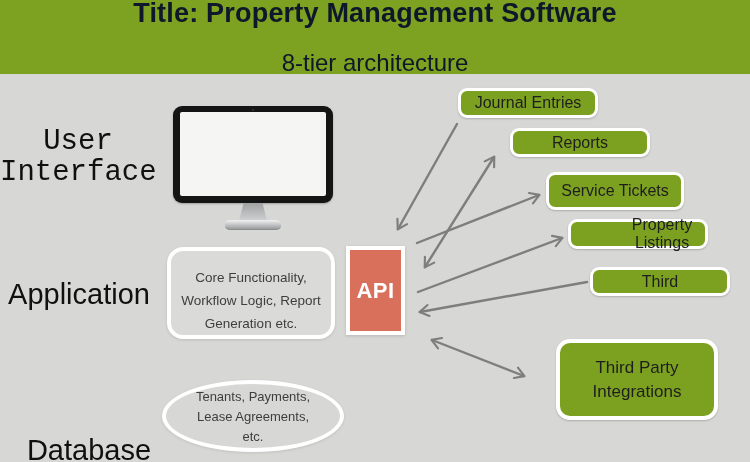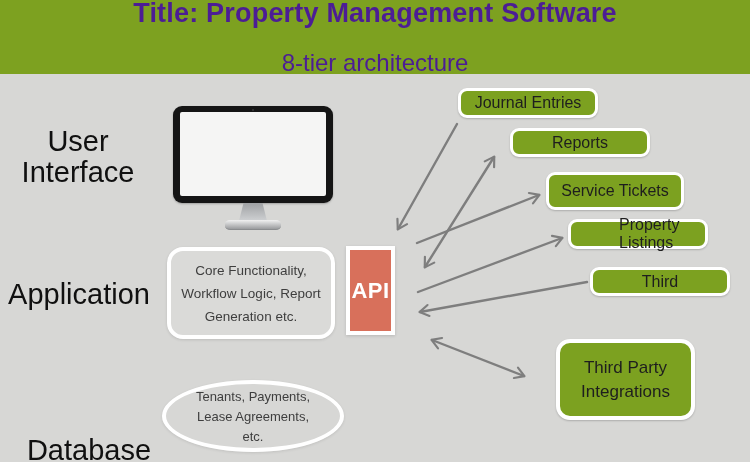--- a/index.html
+++ b/index.html
@@ -3,31 +3,31 @@
 <meta charset="utf-8">
 <style>
   html,body{margin:0;padding:0;}
   #page{
     position:relative;width:750px;height:462px;overflow:hidden;
     background:#d7d7d5;font-family:"Liberation Sans",sans-serif;
   }
   
   #header{
     position:absolute;left:0;top:0;width:750px;height:74px;
-    background:#7da120;color:#4c1d95;text-align:center;
+    background:#7da120;color:#0f172a;text-align:center;
     display:flex;flex-direction:column;justify-content:center;align-items:center;gap:20px;
   }
   #header .title{font-size:27px;font-weight:bold;line-height:31px;letter-spacing:.2px;}
   #header .subtitle{font-size:24px;font-weight:normal;line-height:28px;}
   
   .tier-label{
     position:absolute;color:#101010;font-size:29px;line-height:31px;
     text-align:center;
   }
-  #tier-ui{left:0;top:126;width:156px;left:0px;top:126px;}
+  #tier-ui{left:0;top:126;width:156px;left:0px;top:126px;font-family:Liberation Mono, monospace;}
   #tier-app{left:0px;top:279px;width:158px;}
   #tier-db{left:10px;top:391px;width:158px;margin-top:44px;}
   
   .monitor-bezel{
     position:absolute;left:173px;top:106px;width:160px;height:97px;
     background:#151515;border-radius:9px;box-shadow:0 1px 2px rgba(0,0,0,.25);
   }
   .monitor-panel{
     position:absolute;left:7px;top:6px;right:7px;bottom:7px;
     background:#f5f5f4;border-radius:2px;
@@ -44,46 +44,46 @@
   .monitor-base{
     position:absolute;left:225px;top:220px;width:56px;height:9px;
     background:linear-gradient(#f1f1f1,#9a9c9e);
     border-radius:5px/4px;border-bottom:1px solid #8b8d8f;
   }
   
   #app-box{
     position:absolute;left:167px;top:247px;width:168px;height:92px;
     background:#dadad8;border:4px solid #ffffff;border-radius:16px;
     box-sizing:border-box;box-shadow:0 1px 3px rgba(0,0,0,.12);
-    display:flex;flex-direction:column;justify-content:center;align-items:center;
+    display:flex;flex-direction:column;justify-content:flex-end;align-items:center;
     color:#3e3e3e;font-size:13.5px;line-height:23px;text-align:center;
   }
   
   #api-box{
-    position:absolute;left:346px;top:246px;width:49px;height:89px;
+    position:absolute;left:346px;top:246px;width:59px;height:89px;
     background:#d8705b;border:4px solid #ffffff;box-sizing:border-box;
     box-shadow:0 1px 3px rgba(0,0,0,.15);
     display:flex;justify-content:center;align-items:center;
   }
   #api-box .api-label{color:#ffffff;font-size:22px;font-weight:bold;letter-spacing:.5px;}
   
   .module{
     position:absolute;background:#7ca120;border:3px solid #ffffff;
     border-radius:9px;box-sizing:border-box;
     box-shadow:0 1px 2px rgba(0,0,0,.2);
     display:flex;justify-content:center;align-items:center;
-    color:#1e1e1e;font-size:16px;
+    color:#1e1e1e;font-size:16px;text-align:center;
   }
   #mod-journal {left:458px;top:88px; width:140px;height:30px;}
   #mod-reports {left:510px;top:128px;width:140px;height:29px;}
   #mod-service {left:546px;top:172px;width:138px;height:38px;}
   #mod-property{left:568px;top:219px;width:140px;height:30px;padding-left:48px;}
   #mod-leads   {left:590px;top:267px;width:140px;height:29px;}
   #mod-thirdparty{
-    left:556px;top:339px;width:139px;height:81px;
+    left:556px;top:339px;width:162px;height:81px;
     border-width:4px;border-radius:14px;font-size:17px;line-height:24px;
     flex-direction:column;
   }
   
   #db-ellipse{
     position:absolute;left:162px;top:380px;width:182px;height:72px;
     border:4px solid #ffffff;border-radius:50%;box-sizing:border-box;
     box-shadow:0 1px 3px rgba(0,0,0,.1);
     display:flex;flex-direction:column;justify-content:flex-start;align-items:center;
     color:#3e3e3e;font-size:13px;line-height:20px;text-align:center;

